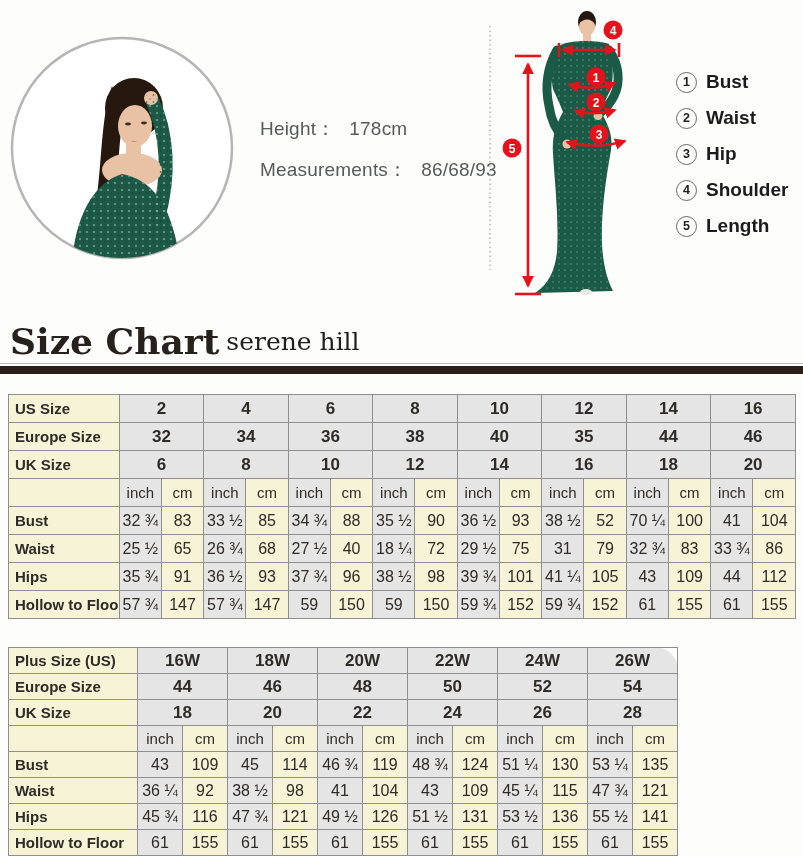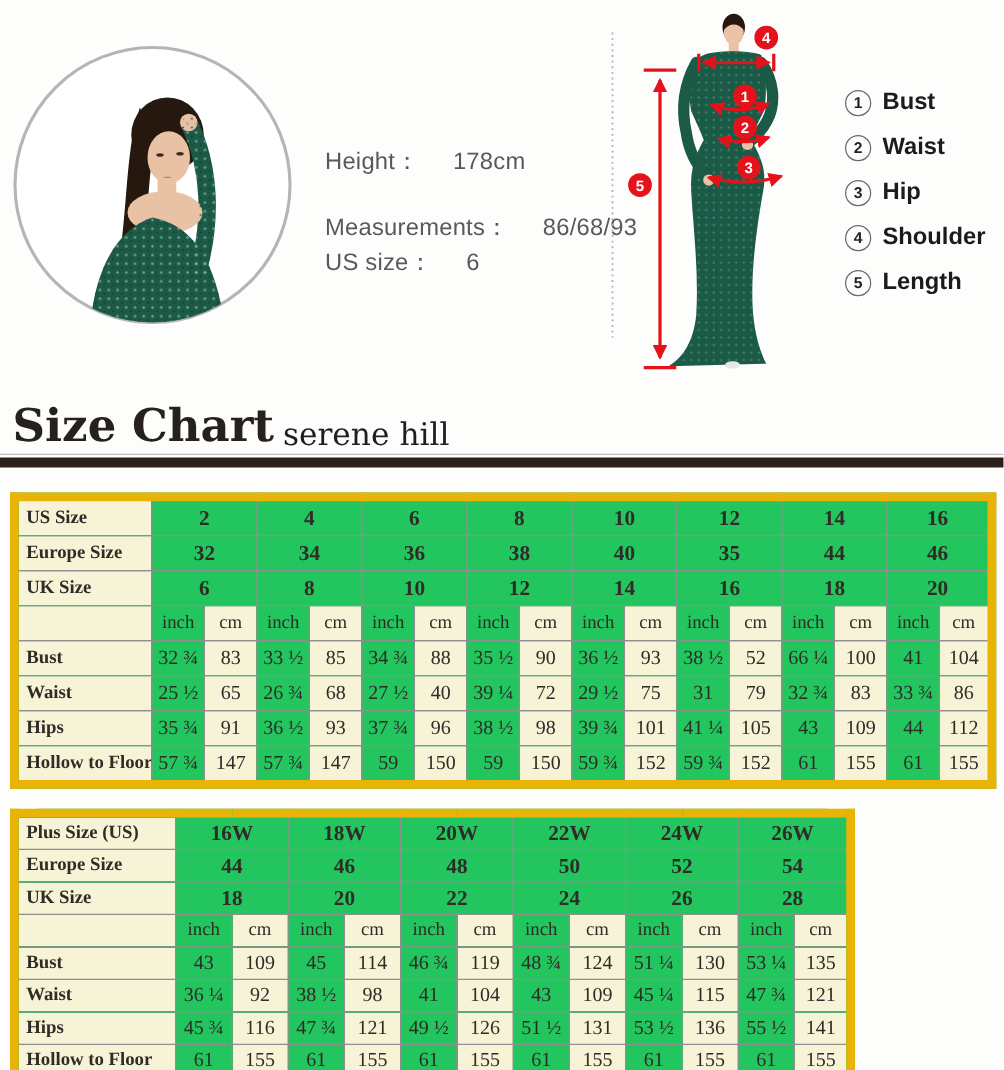--- a/index.html
+++ b/index.html
@@ -5,47 +5,47 @@
   html,body{margin:0;padding:0;background:#fff;}
   .page{position:relative;width:803px;height:856px;overflow:hidden;background:#fdfdfc;
         font-family:"Liberation Sans",sans-serif;}
 
   
   .photo-wrap{position:absolute;left:8px;top:34px;width:228px;height:228px;}
   .brand{position:absolute;left:257px;top:42px;font-family:"DejaVu Serif",serif;
          font-size:45px;font-weight:600;letter-spacing:7px;color:#161616;}
   .info{position:absolute;left:260px;width:240px;color:#57595b;font-size:19px;
         letter-spacing:.2px;white-space:nowrap;}
-  .info .val{margin-left:27px;}
-  .info-0{top:116px;} .info-1{top:169px;} .info-2{top:197px;}
+  .info .val{margin-left:14px;}
+  .info-0{top:116px;} .info-1{top:157px;} .info-2{top:197px;}
 
   
   .figure-wrap{position:absolute;left:473px;top:4px;width:212px;height:300px;}
 
   
   .legend{position:absolute;left:676px;top:64px;}
   .legend-item{display:flex;align-items:center;height:36px;}
   .legend-num{width:19px;height:19px;border:1.5px solid #696969;border-radius:50%;
               display:flex;align-items:center;justify-content:center;
               font-size:12.5px;font-weight:bold;color:#222;flex:0 0 auto;}
   .legend-label{margin-left:9px;font-size:19px;font-weight:600;color:#1b1b1d;}
 
   
-  .section-head{position:absolute;left:10px;top:320px;display:flex;align-items:flex-end;}
+  .section-head{position:absolute;left:10px;top:320px;display:flex;align-items:center;}
   .section-title{font-family:"DejaVu Serif",serif;font-weight:bold;font-size:36px;color:#26211d;}
   .section-sub{font-family:"DejaVu Serif",serif;font-size:25px;color:#1f1f1f;margin-left:7px;}
   .rule{position:absolute;left:0;top:363px;width:803px;}
   .rule-thin{height:1px;background:#bdbdbd;}
   .rule-gap{height:2px;background:#fff;}
   .rule-thick{height:8px;background:#2a2019;}
 
   
   .sizetable{border-collapse:collapse;table-layout:fixed;position:absolute;
-             font-family:Liberation Serif, serif;color:#2f2b27;background:#22c55e;
-             border:7px solid #eab308;}
+             font-family:Liberation Sans, sans-serif;color:#2f2b27;background:#e5e5e5;
+             border:1px solid #eab308;}
   .sizetable td{border:1px solid #8f8f8f;text-align:center;padding:0;
                 overflow:hidden;white-space:nowrap;}
   .sizetable .lbl{background:#f6f3d7;text-align:left;padding-left:6px;
                   font-weight:bold;font-size:15px;}
   .sizetable .hdr{font-weight:bold;font-size:17px;}
   .sizetable .unit{font-size:15px;}
   .sizetable .cm{background:#f6f3d7;}
   .sizetable .val{font-size:16px;}
   #t1{left:8px;top:394px;width:788px;} #t1 td{height:27px;}
   #t2{left:8px;top:647px;width:669px;border-radius:23px;} #t2 td{height:25px;}
@@ -85,23 +85,20 @@
       </g>
     </svg>
   </div>
 
   <div class="info info-0">
     <span>Height：</span><span class="val">178cm</span>
   </div>
   <div class="info info-1">
     <span>Measurements：</span><span class="val">86/68/93</span>
   </div>
-  <div class="info info-2">
-    <span>US size：</span><span class="val">6</span>
-  </div>
 
   <div class="figure-wrap">
     <svg width="212" height="300" viewBox="0 0 212 300">
       <defs>
         <marker id="arw" viewBox="0 0 10 10" refX="8.5" refY="5" markerWidth="4.5" markerHeight="4.5" orient="auto-start-reverse">
           <path d="M0,0 L10,5 L0,10 z" fill="#e4131b"></path>
         </marker>
         <pattern id="dots2" width="6" height="6" patternUnits="userSpaceOnUse">
           <circle cx="2" cy="2" r="0.9" fill="#5b9480" opacity="0.7"></circle>
         </pattern>
@@ -260,34 +257,34 @@
           <td class="val inch">33 ½</td>
           <td class="val cm">85</td>
           <td class="val inch">34 ¾</td>
           <td class="val cm">88</td>
           <td class="val inch">35 ½</td>
           <td class="val cm">90</td>
           <td class="val inch">36 ½</td>
           <td class="val cm">93</td>
           <td class="val inch">38 ½</td>
           <td class="val cm">52</td>
-          <td class="val inch">66 ¼</td>
+          <td class="val inch">70 ¼</td>
           <td class="val cm">100</td>
           <td class="val inch">41</td>
           <td class="val cm">104</td>
         </tr>
         <tr>
           <td class="lbl">Waist</td>
           <td class="val inch">25 ½</td>
           <td class="val cm">65</td>
           <td class="val inch">26 ¾</td>
           <td class="val cm">68</td>
           <td class="val inch">27 ½</td>
           <td class="val cm">40</td>
-          <td class="val inch">39 ¼</td>
+          <td class="val inch">18 ¼</td>
           <td class="val cm">72</td>
           <td class="val inch">29 ½</td>
           <td class="val cm">75</td>
           <td class="val inch">31</td>
           <td class="val cm">79</td>
           <td class="val inch">32 ¾</td>
           <td class="val cm">83</td>
           <td class="val inch">33 ¾</td>
           <td class="val cm">86</td>
         </tr>

